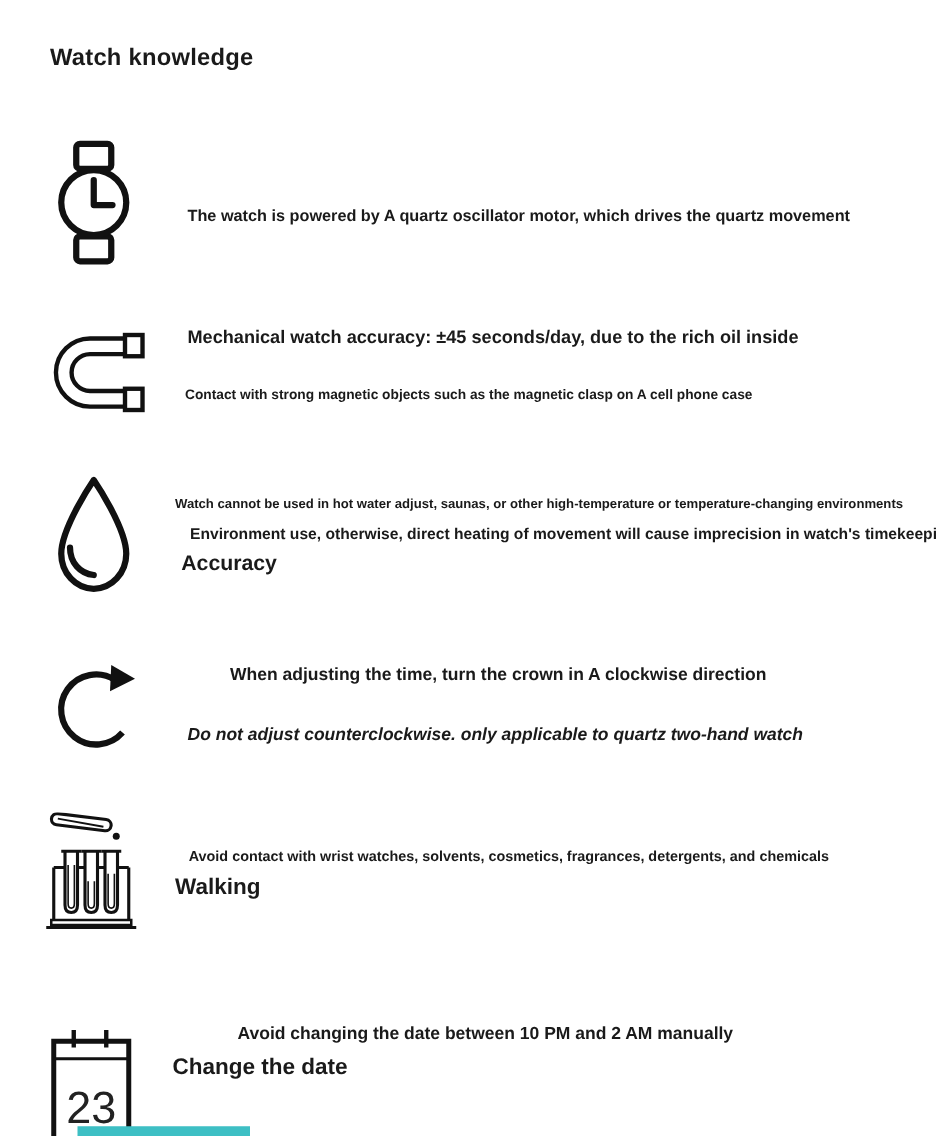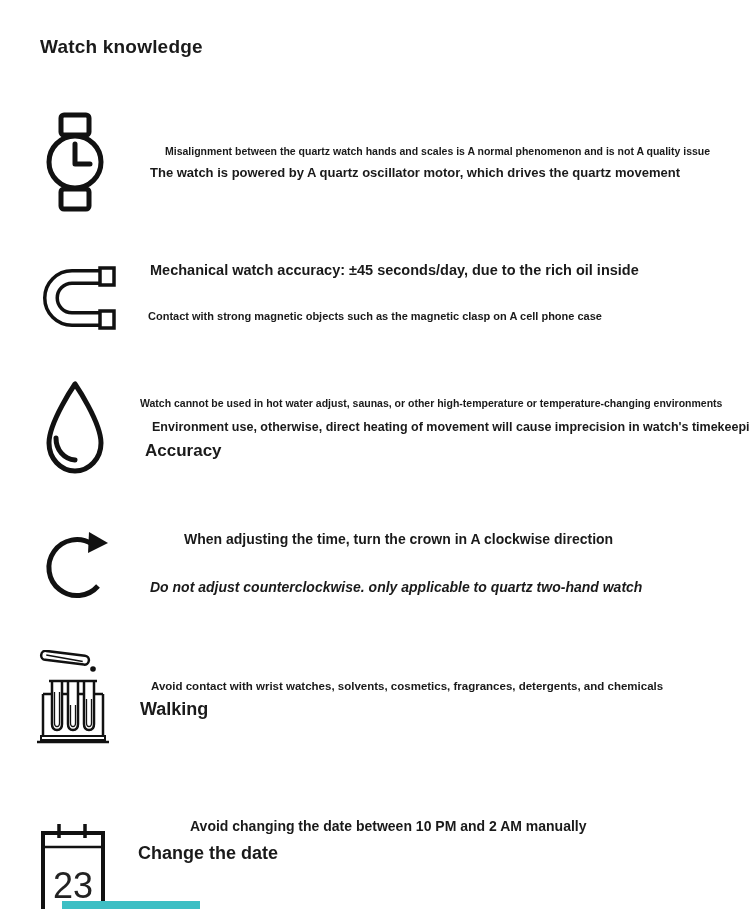--- a/index.html
+++ b/index.html
@@ -47,21 +47,20 @@
   <h1 class="title">Watch knowledge</h1>
 
   <div class="icon icon-watch">
     <svg width="60" height="100" viewBox="0 0 60 100">
       <rect x="16" y="3" width="28" height="20" rx="3" fill="none" stroke="#111" stroke-width="5"></rect>
       <rect x="16" y="77" width="28" height="20" rx="3" fill="none" stroke="#111" stroke-width="5"></rect>
       <circle cx="30" cy="50" r="26" fill="#fff" stroke="#111" stroke-width="5"></circle>
       <path d="M30,32 L30,52 L45,52" fill="none" stroke="#111" stroke-width="5" stroke-linecap="round" stroke-linejoin="round"></path>
     </svg>
   </div>
-  <div class="t s1l1">Misalignment between the quartz watch hands and scales is A normal phenomenon and is not A quality issue</div>
   <div class="t s1l2">The watch is powered by A quartz oscillator motor, which drives the quartz movement</div>
 
   <div class="icon icon-magnet">
     <svg width="84" height="68" viewBox="0 0 84 68">
       <path d="M68,13 L36,13 A21,21 0 0 0 36,55 L68,55" fill="none" stroke="#111" stroke-width="16"></path>
       <path d="M68,13 L36,13 A21,21 0 0 0 36,55 L68,55" fill="none" stroke="#fff" stroke-width="9"></path>
       <rect x="64" y="4" width="14" height="17" fill="#fff" stroke="#111" stroke-width="3.5"></rect>
       <rect x="64" y="47" width="14" height="17" fill="#fff" stroke="#111" stroke-width="3.5"></rect>
     </svg>
   </div>

